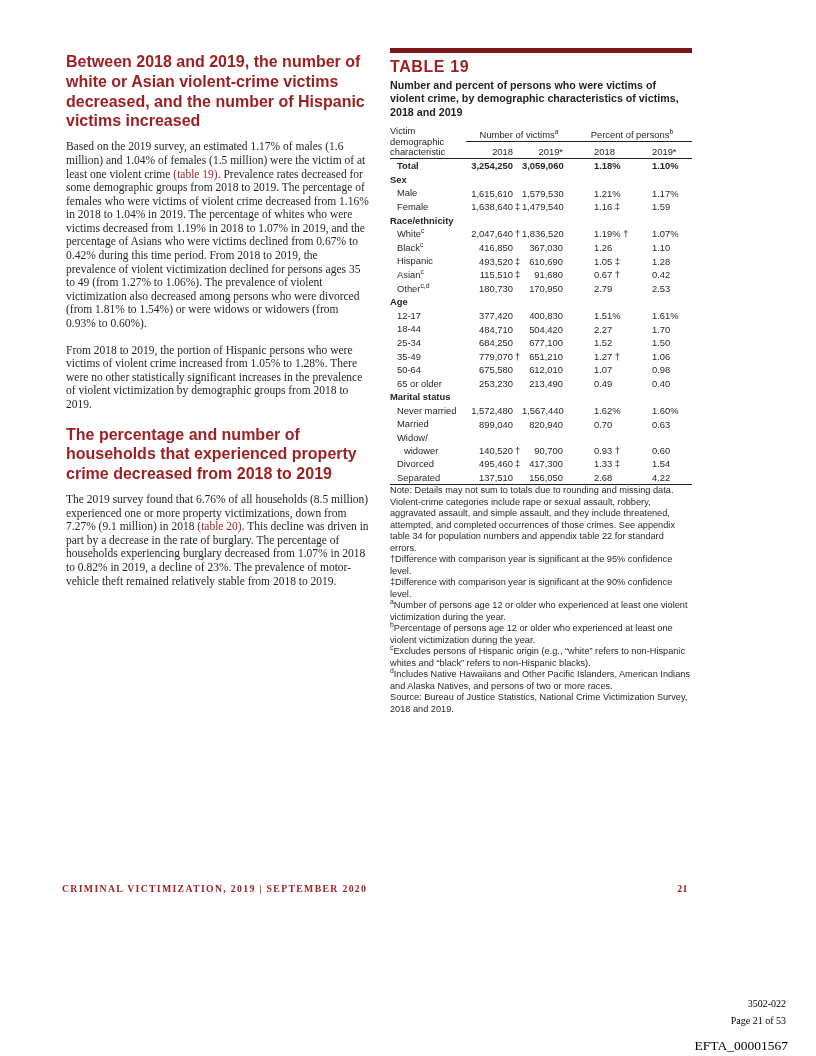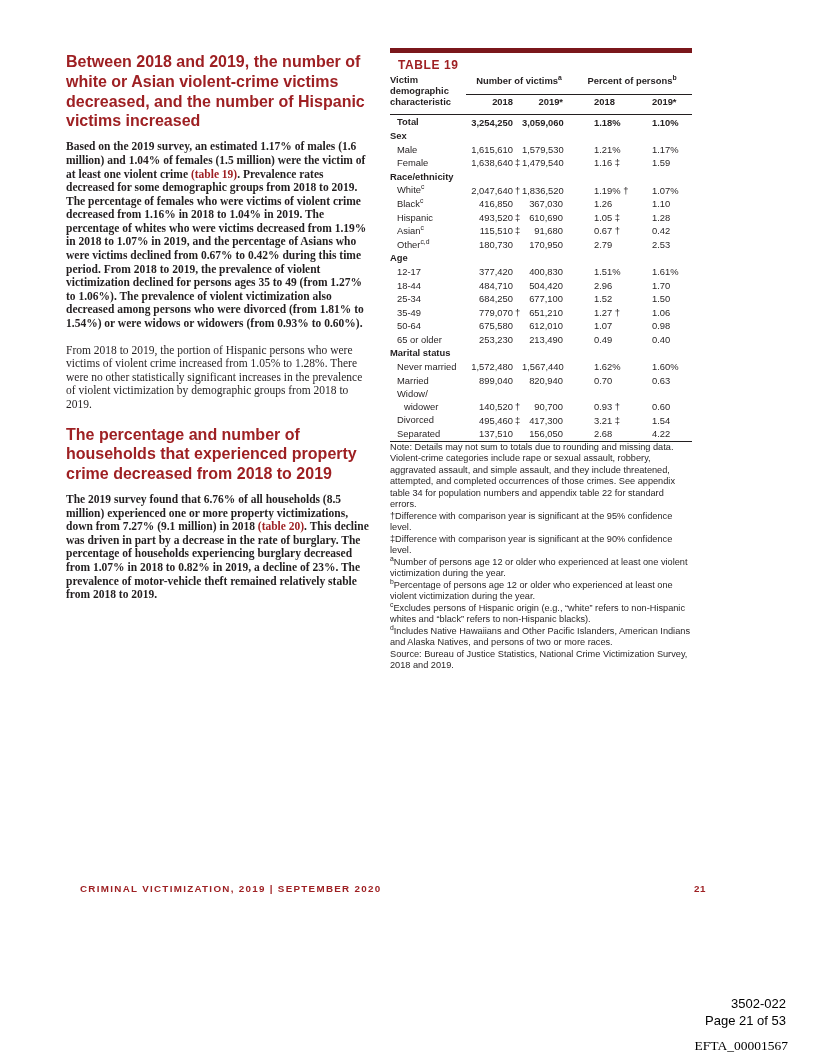--- a/index.html
+++ b/index.html
@@ -10,38 +10,38 @@
     font-family:"Liberation Serif", serif; color:var(--ink);
   }
   .page { position:absolute; inset:0; }
 
   
   .col-left { position:absolute; left:66px; top:52px; width:304px; }
   .heading {
     font-family:"Liberation Sans", sans-serif; font-weight:bold;
     font-size:16px; line-height:1.24; color:var(--accent); margin-bottom:9px;
   }
-  .heading + p { margin-top:0;font-weight:bold; }
+  .heading + p { margin-top:0; }
   .col-left p {
     font-size:11.5px; line-height:13.6px; margin-bottom:13px; color:var(--ink);
   }
   .heading.second { margin-top:3px; }
   .ref { color:var(--accent); cursor:pointer; }
 
   
   .col-right { position:absolute; left:390px; top:48px; width:302px; font-family:"Liberation Sans", sans-serif; }
   .table-bar { height:5px; background:var(--bar); margin-bottom:5px; }
   .table-label {
-    font-weight:bold; color:var(--accent); font-size:12px; letter-spacing:0.6px; margin-bottom:3px;margin-left:8px;
+    font-weight:bold; color:var(--accent); font-size:16px; letter-spacing:0.6px; margin-bottom:3px;
   }
   .table-title { font-weight:bold; font-size:10.7px; line-height:1.24; margin-bottom:7px; }
 
   table { width:100%; border-collapse:collapse; font-size:9.4px; color:var(--ink); table-layout:fixed; }
   th, td { vertical-align:bottom; line-height:13.4px; font-weight:normal; padding:0; }
-  thead th { font-weight:bold; vertical-align:bottom; line-height:10.8px; padding-bottom:7px; }
+  thead th { font-weight:normal; vertical-align:bottom; line-height:10.8px; padding-bottom:0; }
   th.demo { text-align:left; width:76px; }
   th.grp { text-align:center; border-bottom:1px solid var(--ink); }
   thead tr.years th { border-bottom:1px solid var(--ink); padding-top:1px; }
   table { border-bottom:1px solid var(--ink); }
   th.demo { border-bottom:1px solid var(--ink); }
 
   col.c-label { width:76px; }
   col.c-n1 { width:56px; }
   col.c-n2 { width:50px; }
   col.c-p1 { width:60px; }
@@ -57,31 +57,31 @@
   }
   td.section { font-weight:bold; text-align:left; padding-top:1px; line-height:12.6px; }
   .bold { font-weight:bold; }
   sup { font-size:6.8px; vertical-align:super; line-height:0; }
 
   .notes { font-size:9.2px; line-height:11.5px; color:var(--ink); }
   .note { margin:0; }
 
   
   .footer {
-    position:absolute; left:80px; top:883px; width:626px;
+    position:absolute; left:62px; top:883px; width:626px;
     display:flex; justify-content:space-between; align-items:flex-start;
-    font-family:Liberation Sans, sans-serif; font-weight:bold;
+    font-family:Liberation Serif, serif; font-weight:bold;
     font-size:9.8px; letter-spacing:1.3px; color:var(--accent);
   }
   .footer .pg { letter-spacing:0.5px; }
 
   
   .stamp {
     position:absolute; right:30px; top:996px; text-align:right;
-    font-family:Liberation Sans, sans-serif; font-size:13px; line-height:16.5px; color:#000;
+    font-family:Liberation Serif, serif; font-size:10px; line-height:16.5px; color:#000;
   }
   .bates {
     position:absolute; right:28px; top:1038px; text-align:right;
     font-family:"Liberation Serif", serif; font-size:13.5px; color:#000;
   }
 </style>
 </head>
 <body>
 
 <div class="page">
@@ -90,20 +90,21 @@
     <div class="heading">Between 2018 and 2019, the number of white or Asian violent-crime victims decreased, and the number of Hispanic victims increased</div>
     <p><span>Based on the 2019 survey, an estimated 1.17% of males (1.6 million) and 1.04% of females (1.5 million) were the victim of at least one violent crime </span><span class="ref">(table 19)</span><span>. Prevalence rates decreased for some demographic groups from 2018 to 2019. The percentage of females who were victims of violent crime decreased from 1.16% in 2018 to 1.04% in 2019. The percentage of whites who were victims decreased from 1.19% in 2018 to 1.07% in 2019, and the percentage of Asians who were victims declined from 0.67% to 0.42% during this time period. From 2018 to 2019, the prevalence of violent victimization declined for persons ages 35 to 49 (from 1.27% to 1.06%). The prevalence of violent victimization also decreased among persons who were divorced (from 1.81% to 1.54%) or were widows or widowers (from 0.93% to 0.60%).</span></p>
     <p>From 2018 to 2019, the portion of Hispanic persons who were victims of violent crime increased from 1.05% to 1.28%. There were no other statistically significant increases in the prevalence of violent victimization by demographic groups from 2018 to 2019.</p>
     <div class="heading second">The percentage and number of households that experienced property crime decreased from 2018 to 2019</div>
     <p><span>The 2019 survey found that 6.76% of all households (8.5 million) experienced one or more property victimizations, down from 7.27% (9.1 million) in 2018 </span><span class="ref">(table 20)</span><span>. This decline was driven in part by a decrease in the rate of burglary. The percentage of households experiencing burglary decreased from 1.07% in 2018 to 0.82% in 2019, a decline of 23%. The prevalence of motor-vehicle theft remained relatively stable from 2018 to 2019.</span></p>
   </div>
 
   <div class="col-right">
     <div class="table-bar"></div>
     <div class="table-label">TABLE 19</div>
+    <div class="table-title">Number and percent of persons who were victims of violent crime, by demographic characteristics of victims, 2018 and 2019</div>
 
     <table>
       <colgroup>
         <col class="c-label">
           <col class="c-n1">
           <col class="c-n2">
           <col class="c-p1">
           <col class="c-p2">
       </colgroup>
       <thead>
@@ -189,21 +190,21 @@
             <td class="rowlabel">12-17</td>
             <td class="num"><span>377,420</span><span class="mark"></span></td>
             <td class="num"><span>400,830</span><span class="mark"></span></td>
             <td class="pct">1.51%</td>
             <td class="pct">1.61%</td>
           </tr>
           <tr>
             <td class="rowlabel">18-44</td>
             <td class="num"><span>484,710</span><span class="mark"></span></td>
             <td class="num"><span>504,420</span><span class="mark"></span></td>
-            <td class="pct">2.96</td>
+            <td class="pct">2.27</td>
             <td class="pct">1.70</td>
           </tr>
           <tr>
             <td class="rowlabel">25-34</td>
             <td class="num"><span>684,250</span><span class="mark"></span></td>
             <td class="num"><span>677,100</span><span class="mark"></span></td>
             <td class="pct">1.52</td>
             <td class="pct">1.50</td>
           </tr>
           <tr>
@@ -249,21 +250,21 @@
 widower</td>
             <td class="num"><span>140,520</span><span class="mark">†</span></td>
             <td class="num"><span>90,700</span><span class="mark"></span></td>
             <td class="pct">0.93 †</td>
             <td class="pct">0.60</td>
           </tr>
           <tr>
             <td class="rowlabel">Divorced</td>
             <td class="num"><span>495,460</span><span class="mark">‡</span></td>
             <td class="num"><span>417,300</span><span class="mark"></span></td>
-            <td class="pct">3.21 ‡</td>
+            <td class="pct">1.33 ‡</td>
             <td class="pct">1.54</td>
           </tr>
           <tr>
             <td class="rowlabel">Separated</td>
             <td class="num"><span>137,510</span><span class="mark"></span></td>
             <td class="num"><span>156,050</span><span class="mark"></span></td>
             <td class="pct">2.68</td>
             <td class="pct">4.22</td>
           </tr>
         </tbody>

